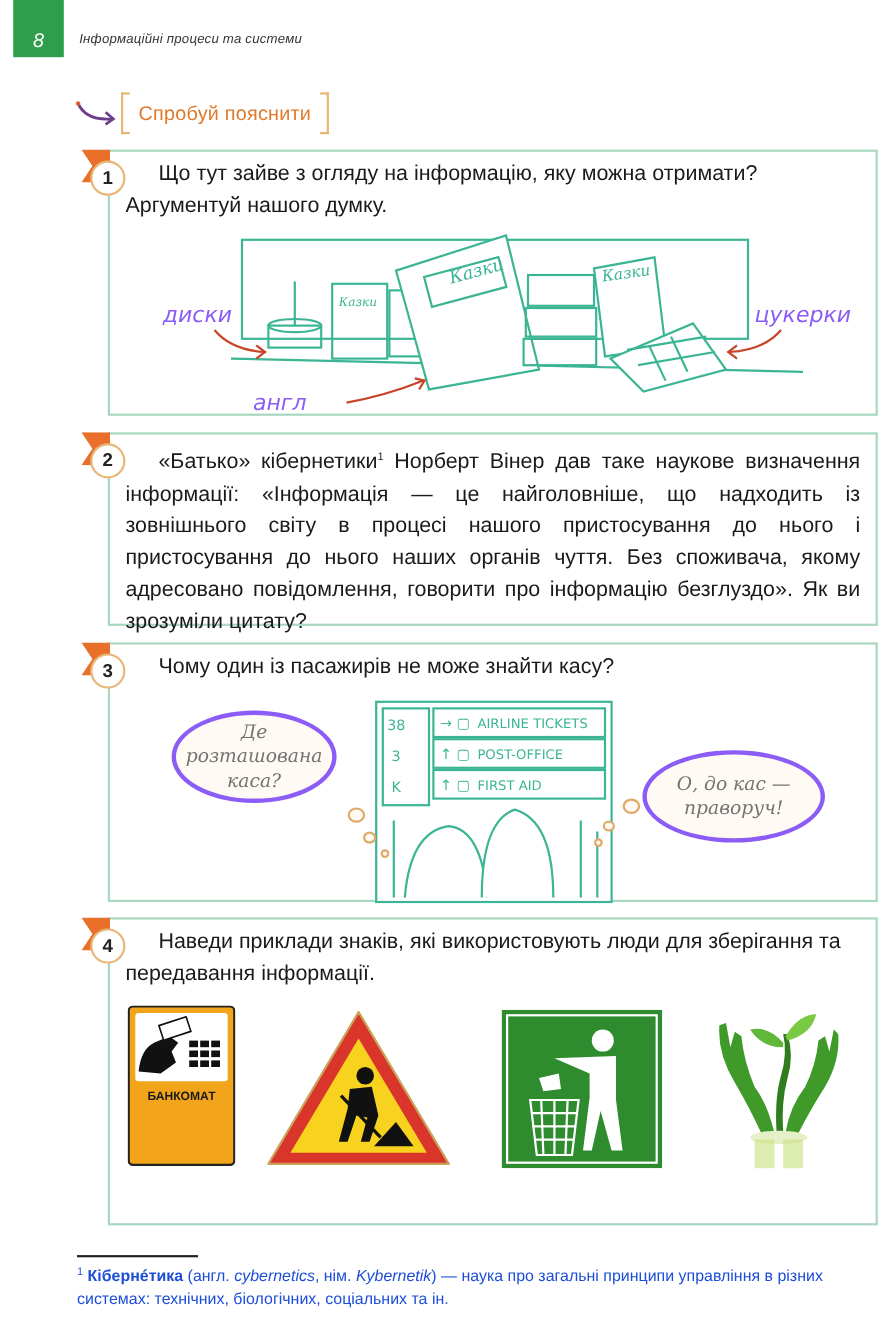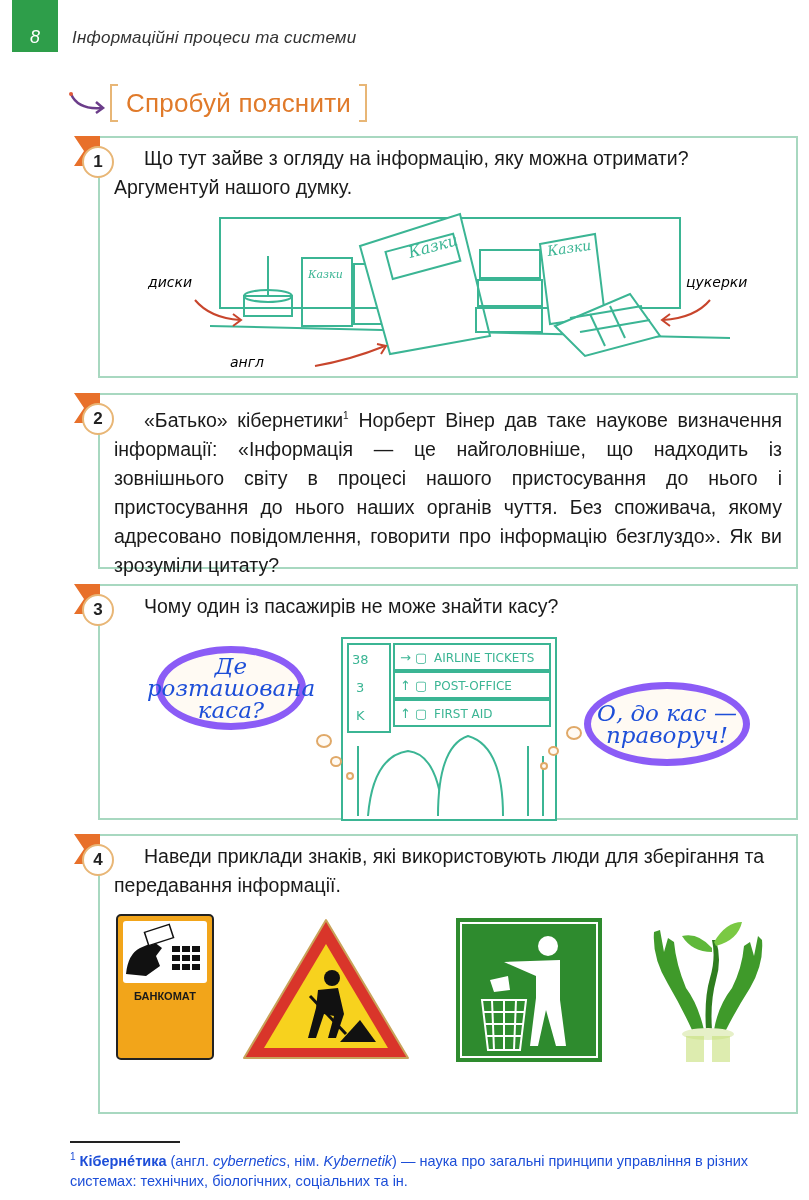--- a/index.html
+++ b/index.html
@@ -1,33 +1,33 @@
 <!DOCTYPE html>
 <html><head>
 <meta charset="utf-8">
 <style>
   html,body{margin:0;padding:0;background:#fff;}
   body{width:809px;height:1200px;position:relative;overflow:hidden;font-family:"Liberation Sans",sans-serif;color:#1a1a1a;}
   .page-num{position:absolute;left:12px;top:0;width:46px;height:52px;background:#2e9e4a;color:#fff;font-style:italic;font-size:18px;display:flex;align-items:flex-end;justify-content:center;padding-bottom:4px;box-sizing:border-box;}
-  .running-head{position:absolute;left:72px;top:28px;font-size:17px;font-style:italic;color:#333;letter-spacing:0.2px;}
+  .running-head{position:absolute;left:72px;top:28px;font-size:12px;font-style:italic;color:#333;letter-spacing:0.2px;}
   .section-head{position:absolute;left:68px;top:82px;height:42px;display:flex;align-items:center;}
   .section-arrow{width:42px;height:30px;}
   .bracket{width:8px;height:38px;border:2px solid #e8b676;box-sizing:border-box;}
   .bracket.l{border-right:none;}
   .bracket.r{border-left:none;}
-  .section-title{font-size:26px;color:#e07a2a;padding:0 8px;font-family:"Liberation Sans",sans-serif;letter-spacing:0.2px;}
+  .section-title{font-size:18px;color:#e07a2a;padding:0 8px;font-family:"Liberation Sans",sans-serif;letter-spacing:0.2px;}
   .task{position:absolute;left:98px;width:700px;border:2px solid #a8d8c0;box-sizing:border-box;background:#fff;}
   .task-flag{position:absolute;left:-26px;top:-2px;width:26px;height:30px;}
   .task-num{position:absolute;left:-18px;top:8px;width:32px;height:32px;border-radius:50%;border:2px solid #e8b676;background:#fff;box-sizing:border-box;display:flex;align-items:center;justify-content:center;font-size:17px;font-weight:bold;color:#222;}
   .task-text{font-size:19.5px;line-height:29px;padding:6px 14px 0 14px;color:#1a1a1a;}
   .task-text .indent{display:inline-block;width:30px;}
   sup{font-size:10px;}
   .illus{position:absolute;}
-  .hand-label{font-family:"DejaVu Sans",sans-serif;font-style:italic;font-size:14px;color:#000000;position:absolute;}
-  .bubble{position:absolute;border:7px solid #8b5cf6;border-radius:50%;background:#fffaf3;display:flex;align-items:center;justify-content:center;text-align:center;font-family:"DejaVu Serif",serif;font-style:italic;font-size:23px;line-height:22px;color:#1d4ed8;box-sizing:border-box;}
+  .hand-label{font-family:"DejaVu Sans",sans-serif;font-style:italic;font-size:20px;color:#8b5cf6;position:absolute;}
+  .bubble{position:absolute;border:4px solid #8b5cf6;border-radius:50%;background:#fffaf3;display:flex;align-items:center;justify-content:center;text-align:center;font-family:"DejaVu Serif",serif;font-style:italic;font-size:17px;line-height:22px;color:#737373;box-sizing:border-box;}
   .bubble-dot{position:absolute;border:2px solid #e0a968;border-radius:50%;background:#fffaf3;box-sizing:border-box;}
   .sign{position:absolute;}
   .footnote-rule{position:absolute;left:70px;top:1141px;width:110px;height:1.5px;background:#222;}
   .footnote{position:absolute;left:70px;top:1147px;width:720px;font-size:14.5px;line-height:20px;color:#1d4ed8;}
   .footnote b{font-weight:bold;}
 </style>
 </head>
 <body>
 
 <div class="page-num">8</div>

